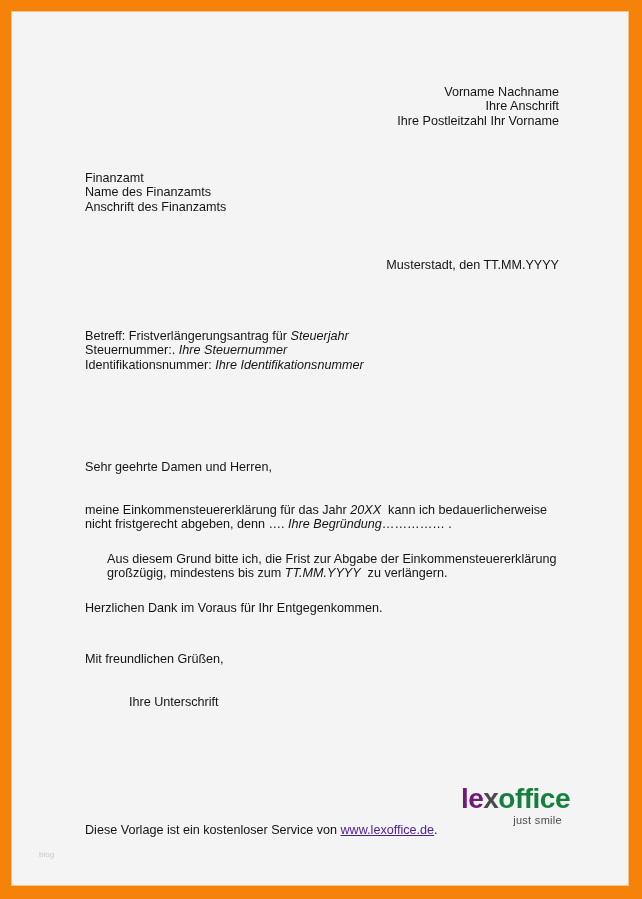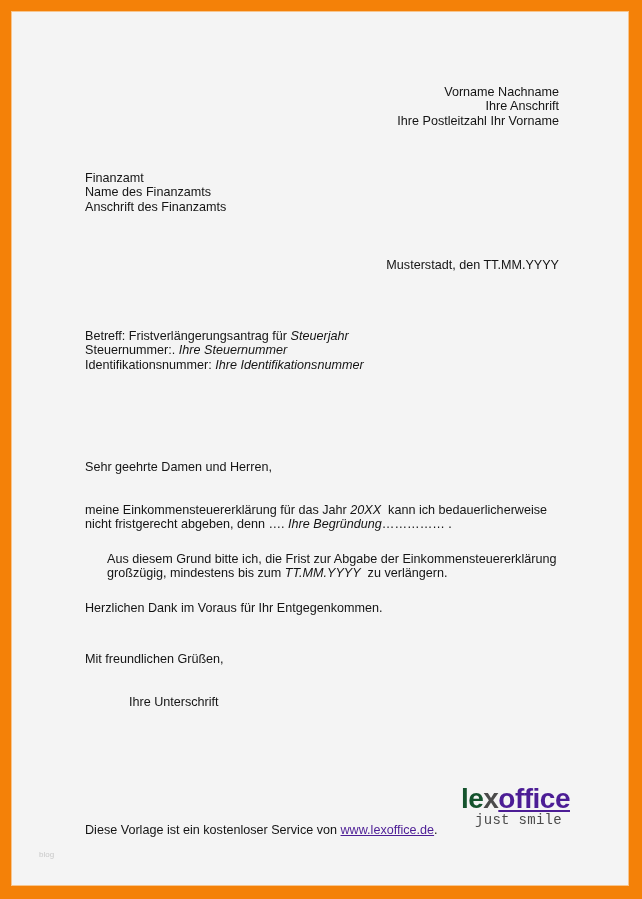--- a/index.html
+++ b/index.html
@@ -21,26 +21,26 @@
   .line { display: block; }
   i { font-style: italic; }
   .logo {
     position: absolute; left: 407px; top: 773px; width: 152px; height: 52px;
   }
   .logo-word {
     position: absolute; right: 0; top: 0;
     font-family: "Liberation Sans", sans-serif; font-weight: bold;
     font-size: 28px; letter-spacing: -0.5px; line-height: 30px;
   }
-  .logo-le { color: #14532d; text-align: right; }
+  .logo-le { color: #701a75; text-align: right; }
   .logo-x { color: #4B4B4B; }
-  .logo-office { color: #4c1d95; text-decoration: underline; }
+  .logo-office { color: #15803d; }
   .logo-tag {
     position: absolute; right: 8px; top: 28px;
-    font-family: Liberation Mono, monospace; font-size: 14px;
+    font-family: Liberation Sans, sans-serif; font-size: 11px;
     color: #4B4B4B; letter-spacing: 0.3px; line-height: 16px;
   }
   .link { color: #4c1d95; text-decoration: underline; }
   .watermark {
     position: absolute; left: 28px; top: 837px;
     font-size: 8px; color: #C9C9C9; font-weight: normal;
   }
 </style>
 </head>
 <body>

